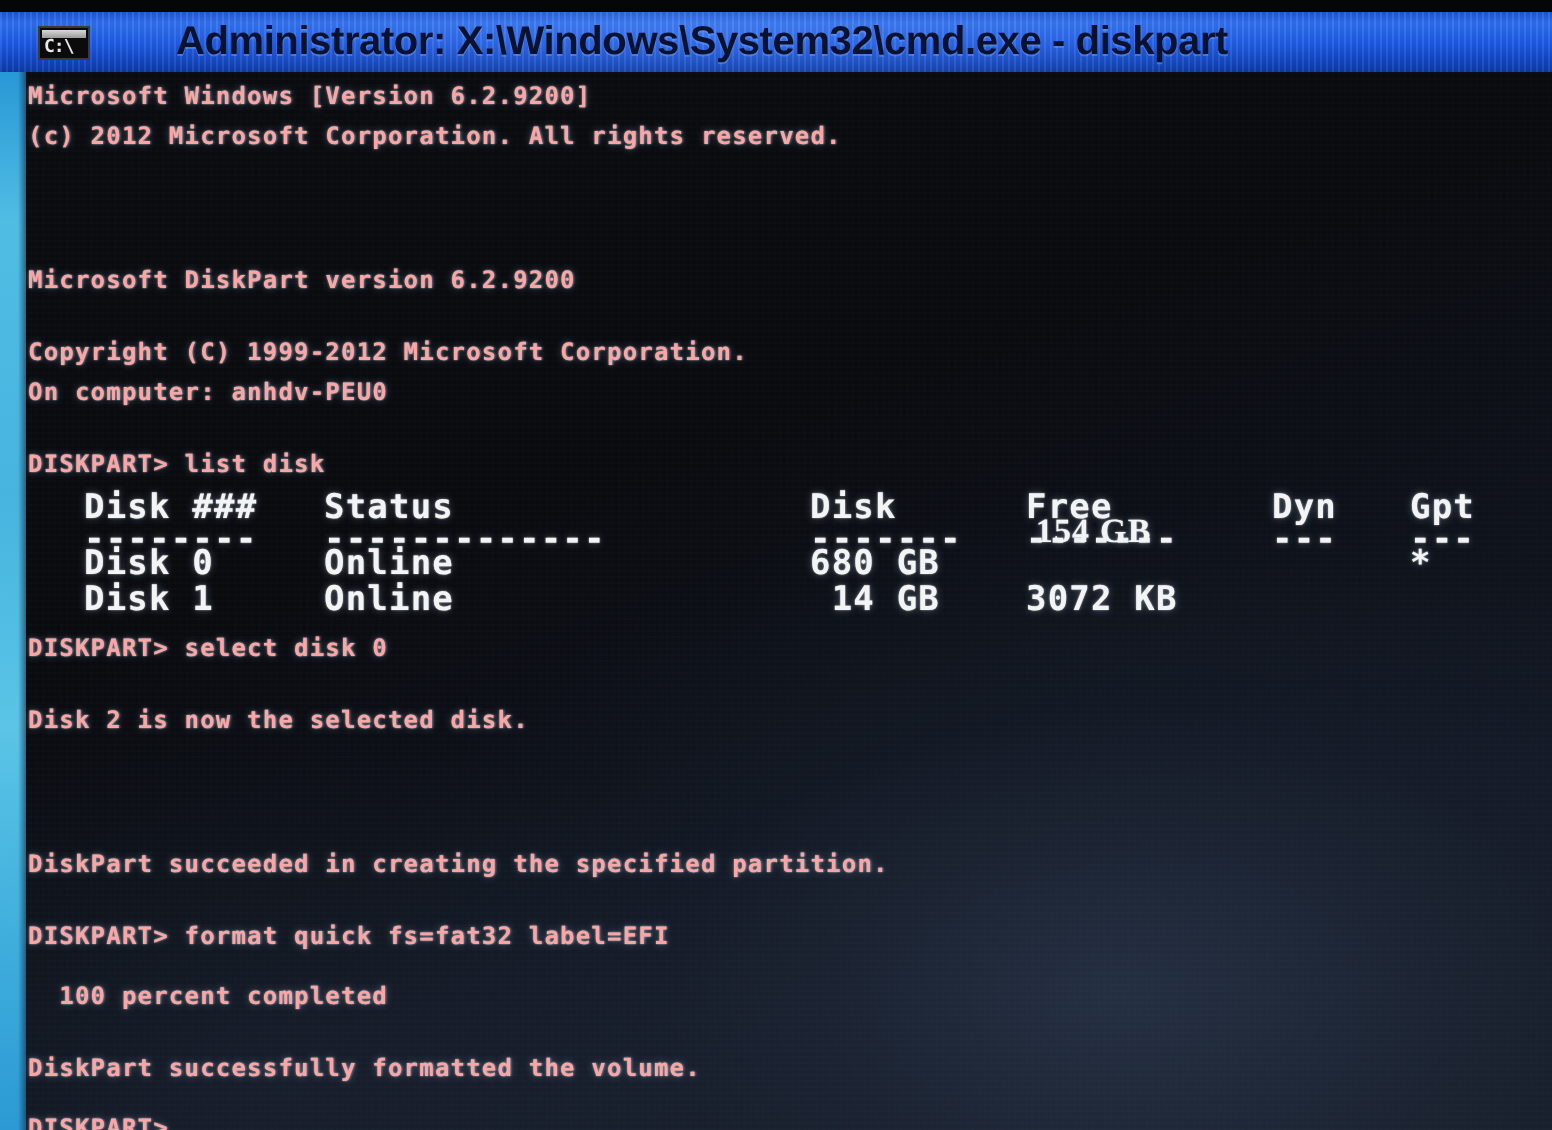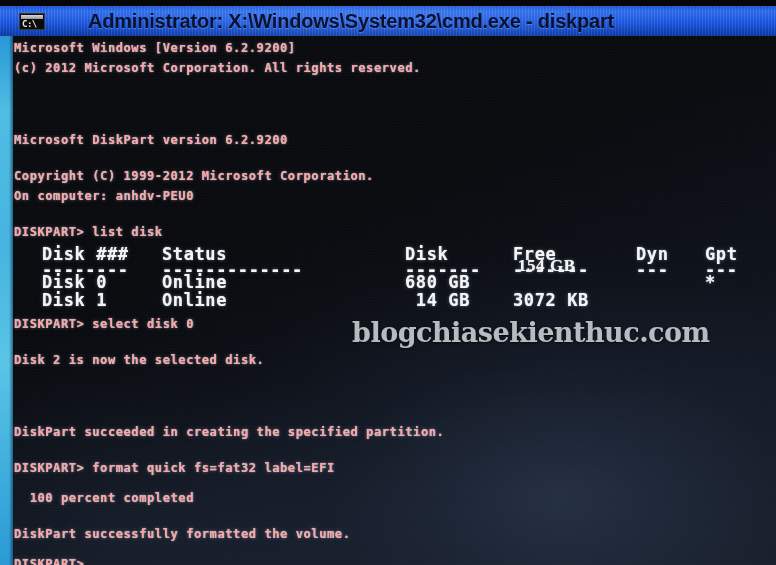--- a/index.html
+++ b/index.html
@@ -239,15 +239,14 @@
       <div class="tcell" style="left: 162px; top: 236px;">Online</div>
       <div class="tcell" style="left: 405px; top: 236px;">680 GB</div>
       <div class="tcell" style="left: 513px; top: 220px; font-family: Liberation Serif, serif;"> 154 GB</div>
       <div class="tcell" style="left: 705px; top: 236px;">*</div>
       <div class="tcell" style="left: 42px; top: 254px;">Disk 1</div>
       <div class="tcell" style="left: 162px; top: 254px;">Online</div>
       <div class="tcell" style="left: 405px; top: 254px;"> 14 GB</div>
       <div class="tcell" style="left: 513px; top: 254px;">3072 KB</div>
     </div>
 
-  <div id="watermark">blogchiasekienthuc.com</div>
 
 </div>
 
 </body></html>

